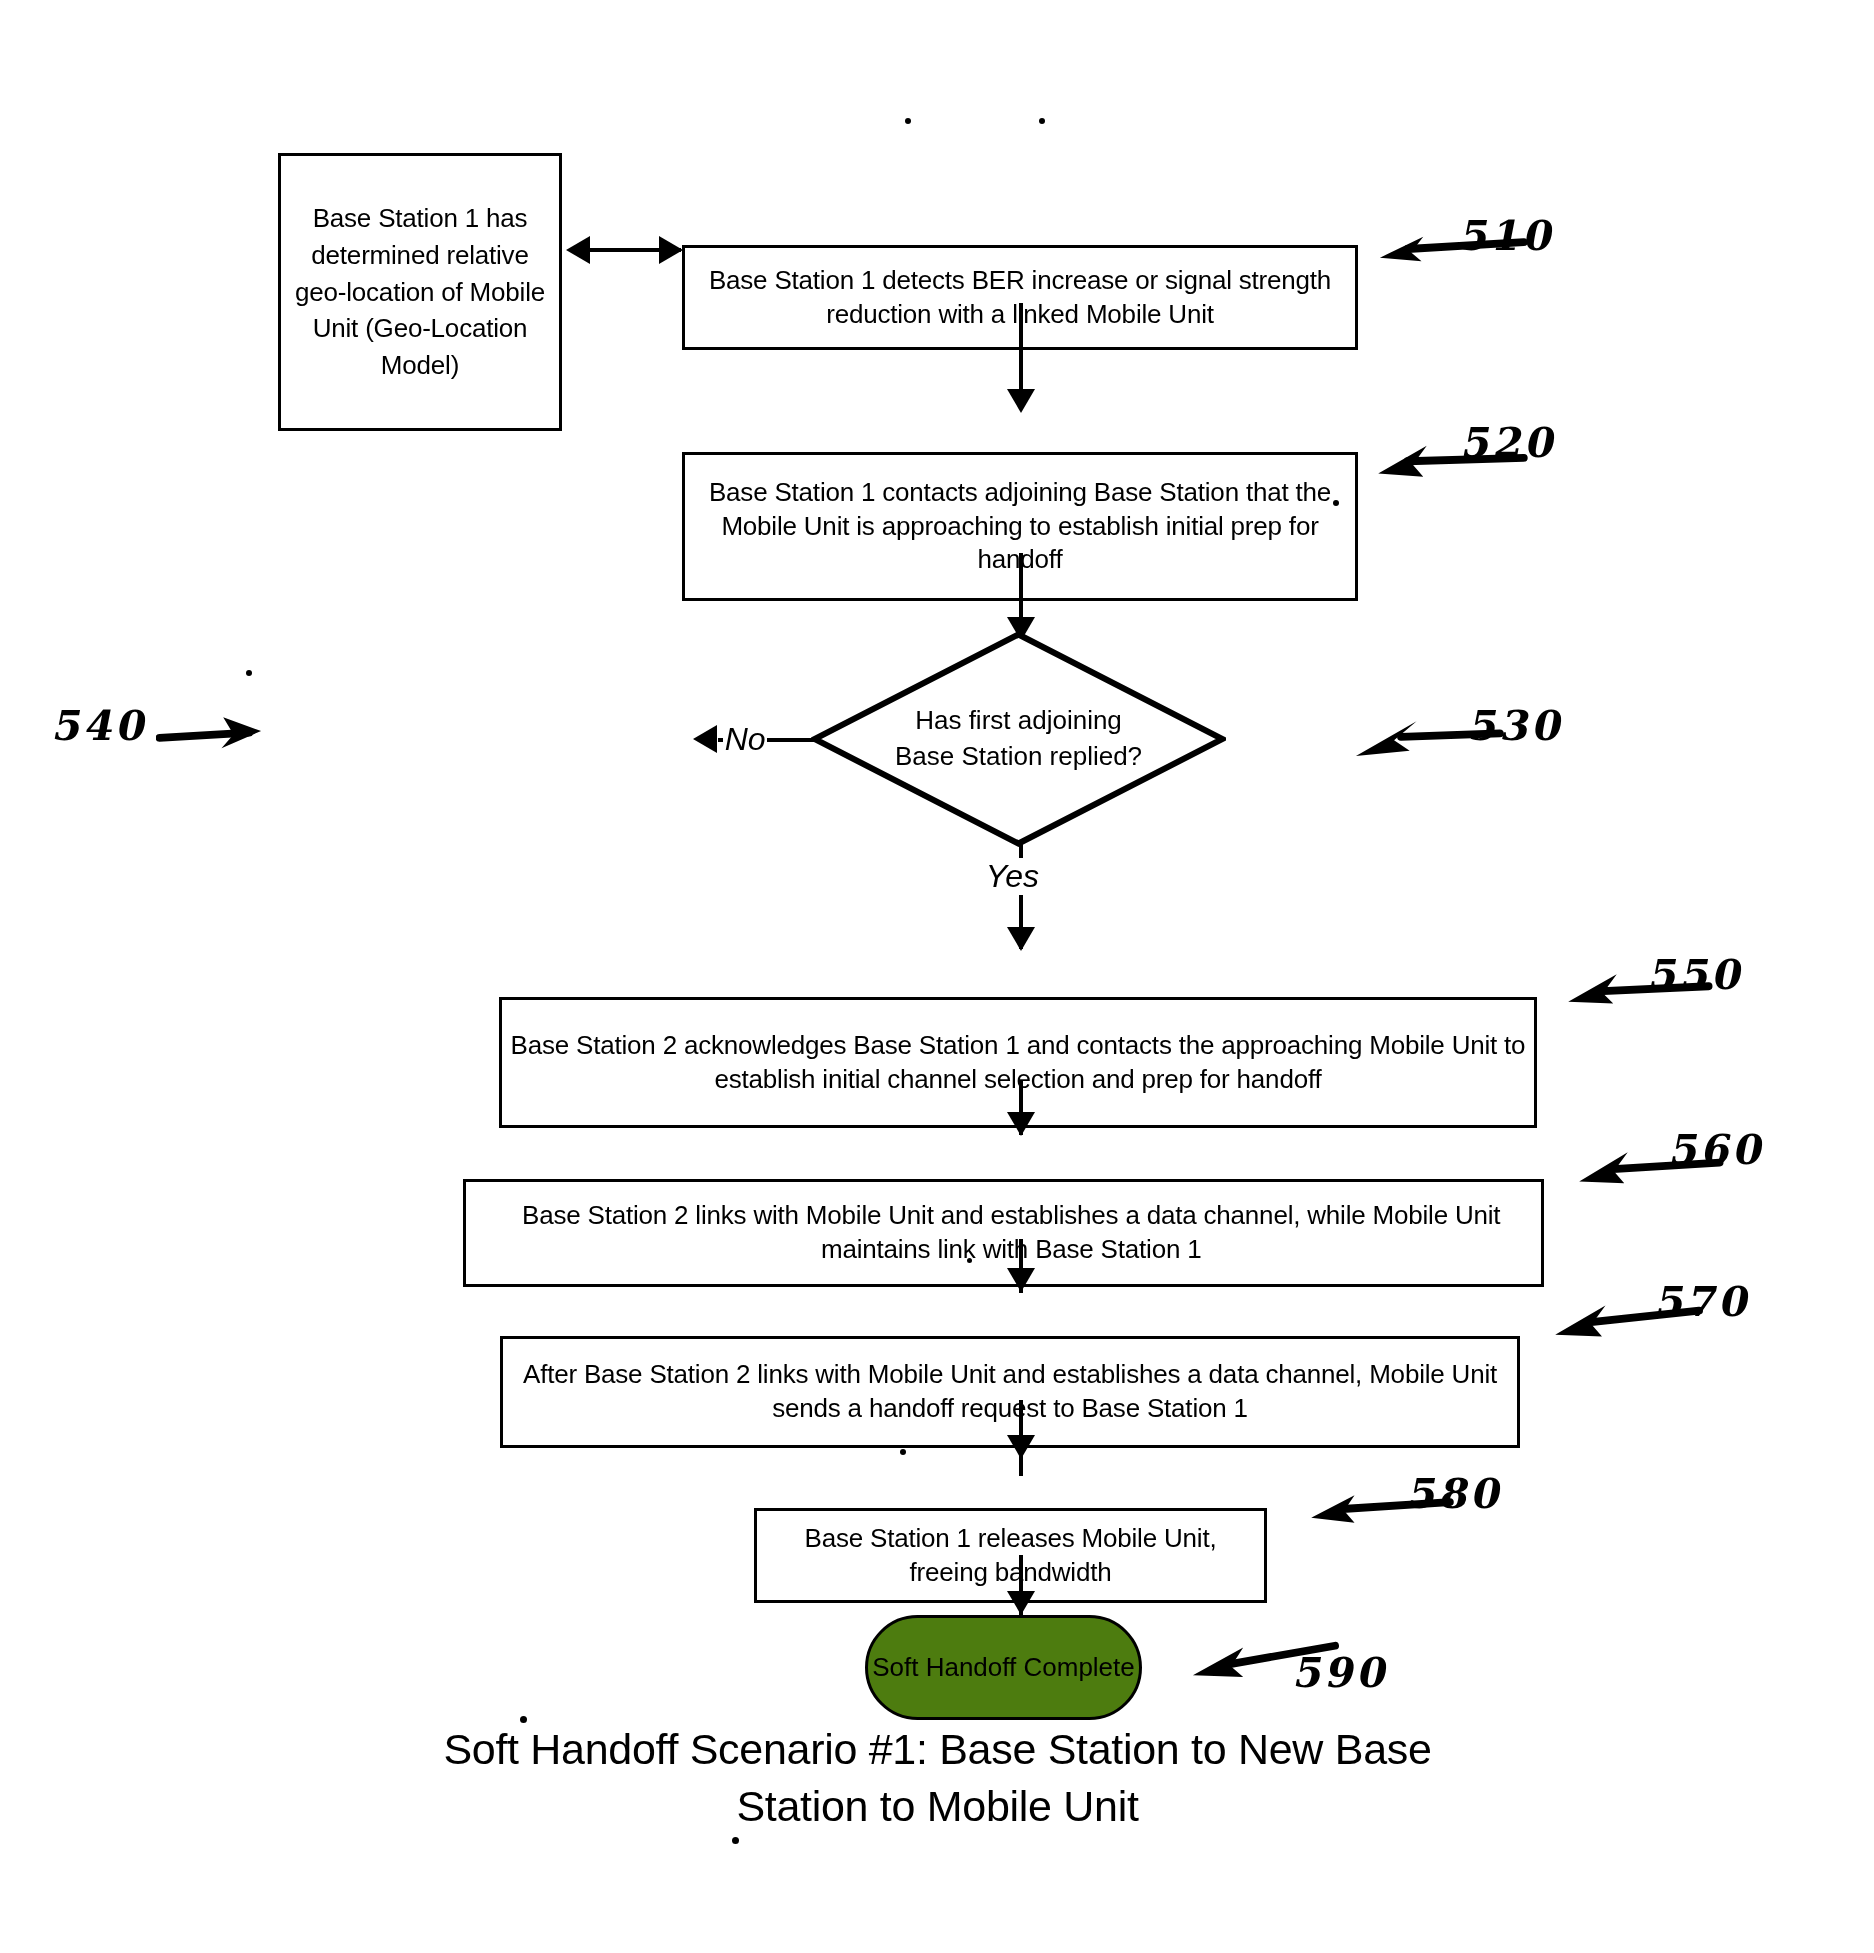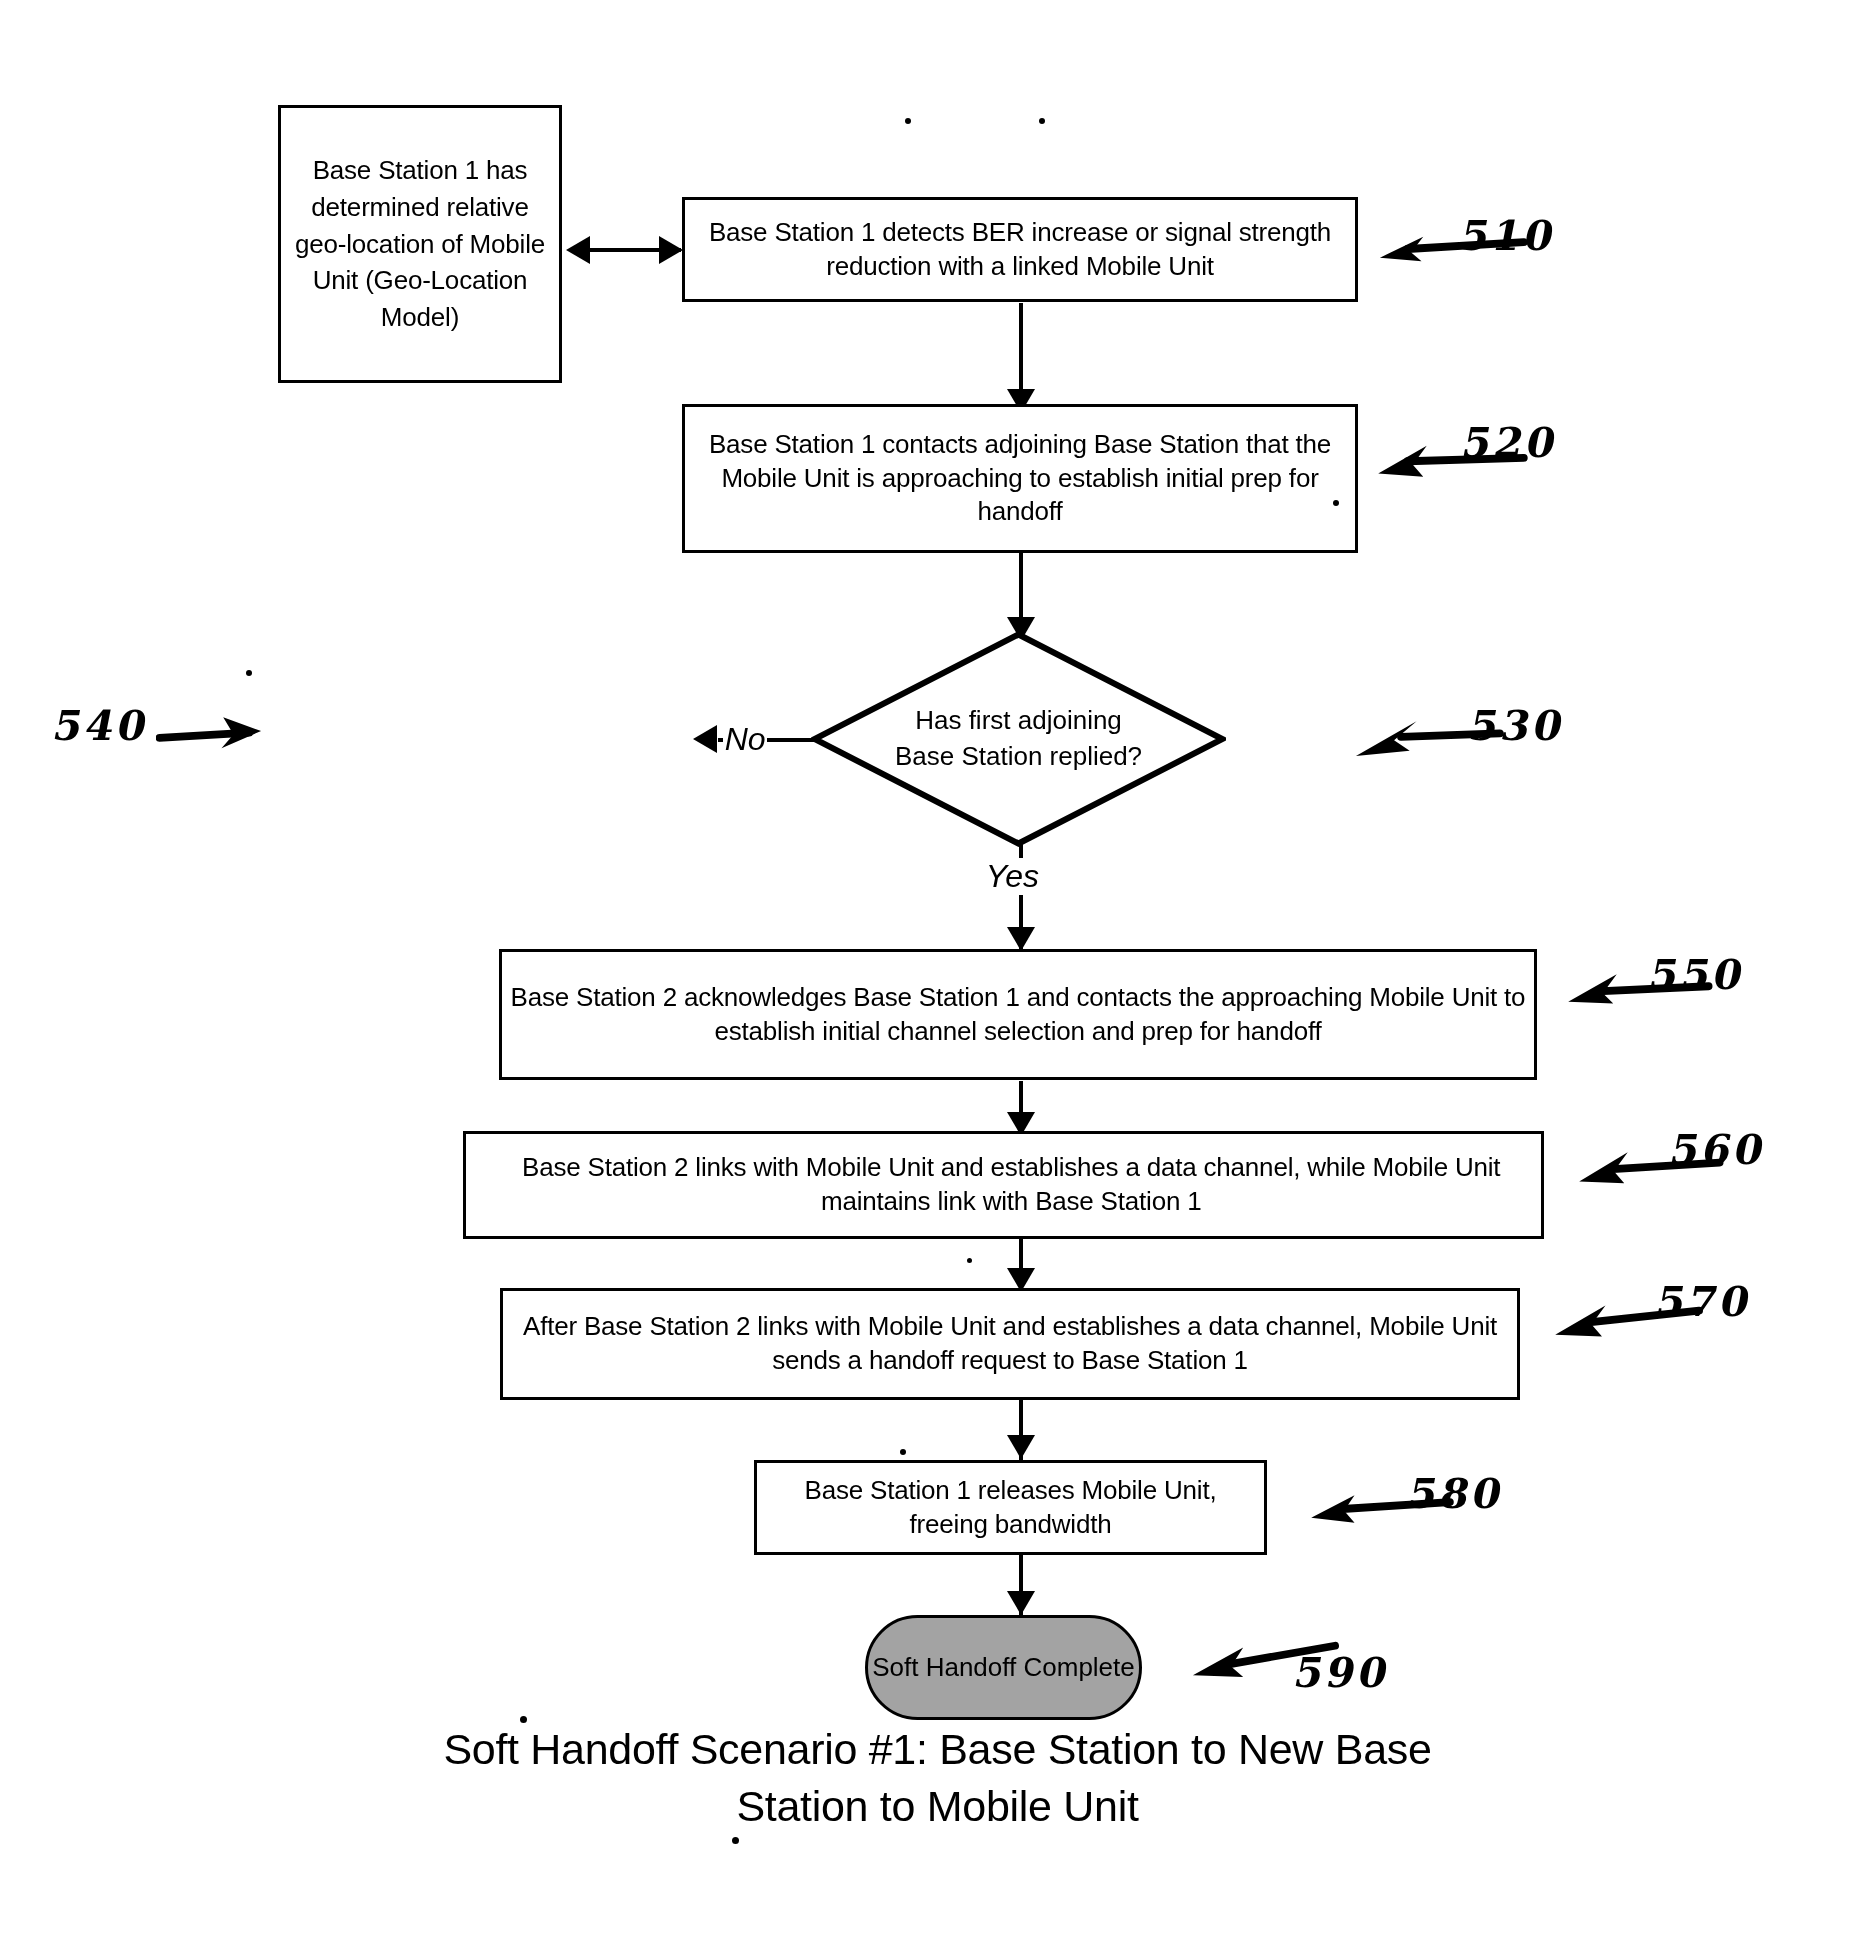--- a/index.html
+++ b/index.html
@@ -24,30 +24,31 @@
     border: 3.5px solid #000;
     background: #fff;
     display: flex;
     align-items: center;
     justify-content: center;
     text-align: center;
     line-height: 1.30;
     font-size: 26px;
     letter-spacing: -0.2px;
     padding: 5.2px 8.6px;
+    margin-top: 48px;
   }
   .node.tall { line-height: 1.42; }
 
   
   .terminator {
     position: absolute;
     box-sizing: border-box;
     border: 3.5px solid #000;
     border-radius: 61px;
-    background: #a3a3a3;
+    background: #4d7c0f;
     display: flex;
     align-items: center;
     justify-content: center;
     text-align: center;
     font-size: 26px;
     line-height: 1.30;
   }
 
   
   .diamond-wrap {

